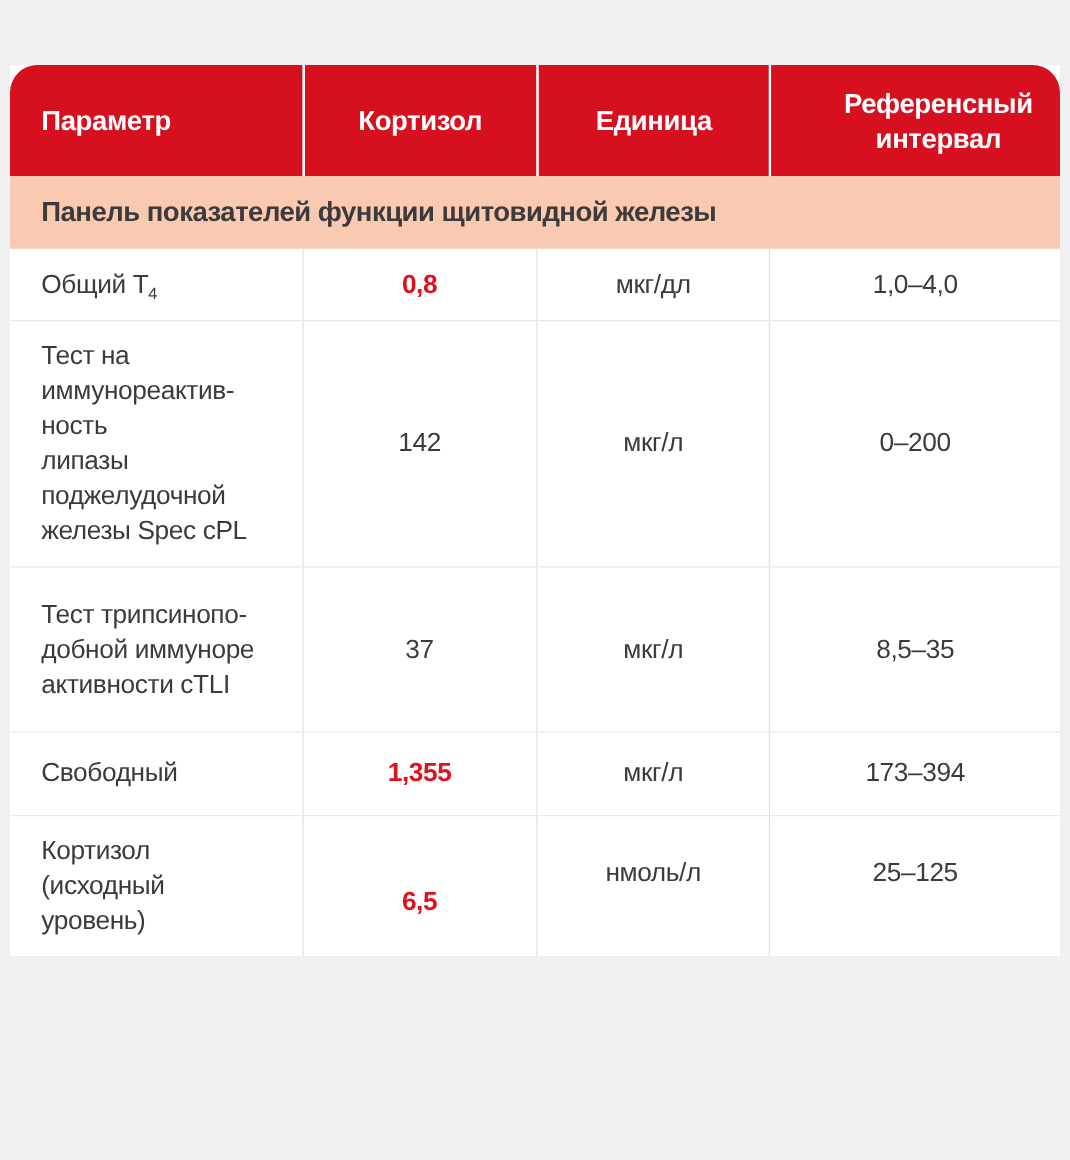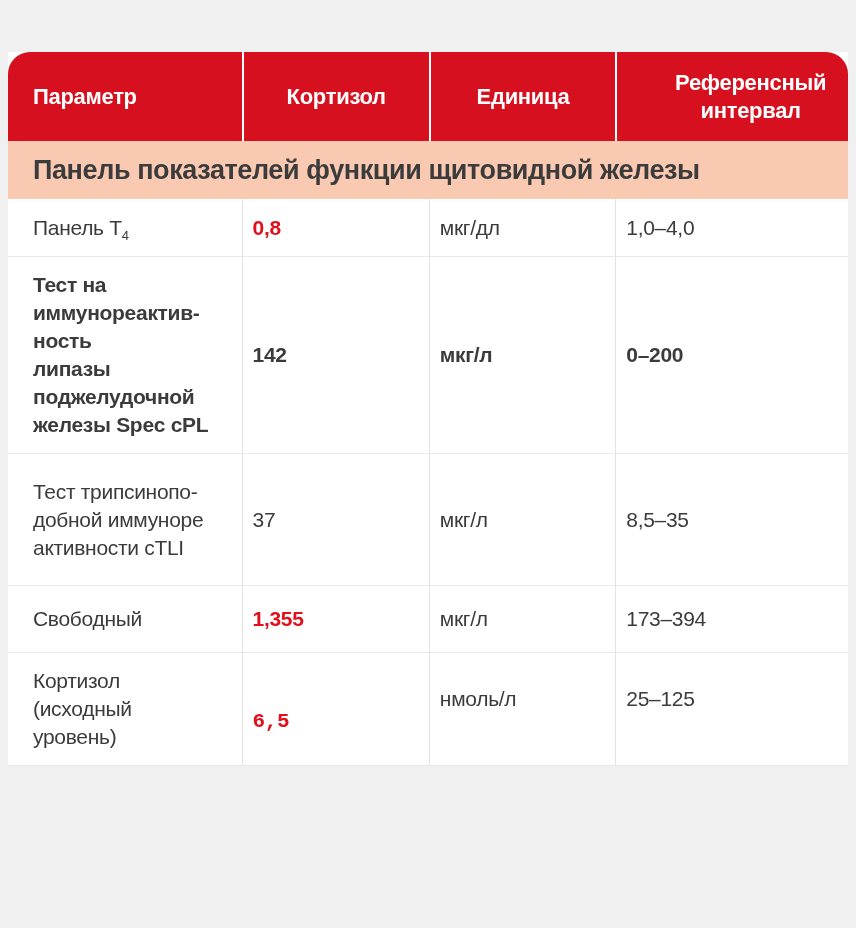--- a/index.html
+++ b/index.html
@@ -53,33 +53,33 @@
   thead th.th-param {
     text-align: left;
     padding-left: 25px;
     border-top-left-radius: 22px;
   }
   thead th:last-child { border-top-right-radius: 22px; padding-left: 46px; }
   thead th + th { border-left: 2px solid #ffffff; }
 
   tr.section td {
     background: var(--section-bg, #f9c9b1);
-    font-size: 27px;
+    font-size: 22px;
     font-weight: bold;
     text-align: left;
     vertical-align: middle;
     height: 58px;
     padding: 4px 10px 4px 25px;
     letter-spacing: -0.4px;
   }
 
   tbody tr.row td {
     font-size: 21px;
     line-height: 28px;
-    text-align: left;
+    text-align: center;
     vertical-align: middle;
     padding: 14px 10px;
     border-bottom: 1px solid var(--row-divider, #e9e9e9);
   }
   tbody tr.row td + td { border-left: 1px solid var(--column-divider, #e3e3e3); }
 
   td.param {
     text-align: left !important;
     padding-left: 25px !important;
     padding-right: 12px !important;
@@ -92,26 +92,26 @@
     font-weight: bold;
   }
 
   
   tr.h58  td { height: 58px; }
   tr.h61  td { height: 61px; }
   tr.h67  td { height: 67px; }
   tr.h80  td { height: 80px; }
   tr.h111 td { height: 111px; }
   tr.h132 td { height: 132px; }
-  tr.h196 td { height: 196px; font-weight: bold; }
+  tr.h196 td { height: 196px; }
 
   tr.va-top td { vertical-align: top; padding-top: 16px; }
 
   tr.row td.va-high { vertical-align: top; padding-top: 32px; }
-  tr.row td.va-low  { vertical-align: middle; padding-top: 40px; font-family: Liberation Mono, monospace; }
+  tr.row td.va-low  { vertical-align: middle; padding-top: 40px; }
 </style>
 </head>
 <body>
 
 <div class="page">
   <table class="lab">
     <colgroup>
       <col class="c1">
         <col class="c2">
         <col class="c3">
@@ -125,21 +125,21 @@
         <th>Референсный интервал</th>
       </tr>
     </thead>
     <tbody>
 
       <tr class="section">
         <td colspan="4">Панель показателей функции щитовидной железы</td>
       </tr>
 
       <tr class="row h58">
-        <td class="param"><span class="pname">Панель Т</span><sub>4</sub></td>
+        <td class="param"><span class="pname">Общий Т</span><sub>4</sub></td>
         <td class="flagged">0,8</td>
         <td>мкг/дл</td>
         <td>1,0–4,0</td>
       </tr>
 
 
 
       <tr class="row h196 va-top">
         <td class="param"><span class="pname">Тест на
 иммунореактив-

